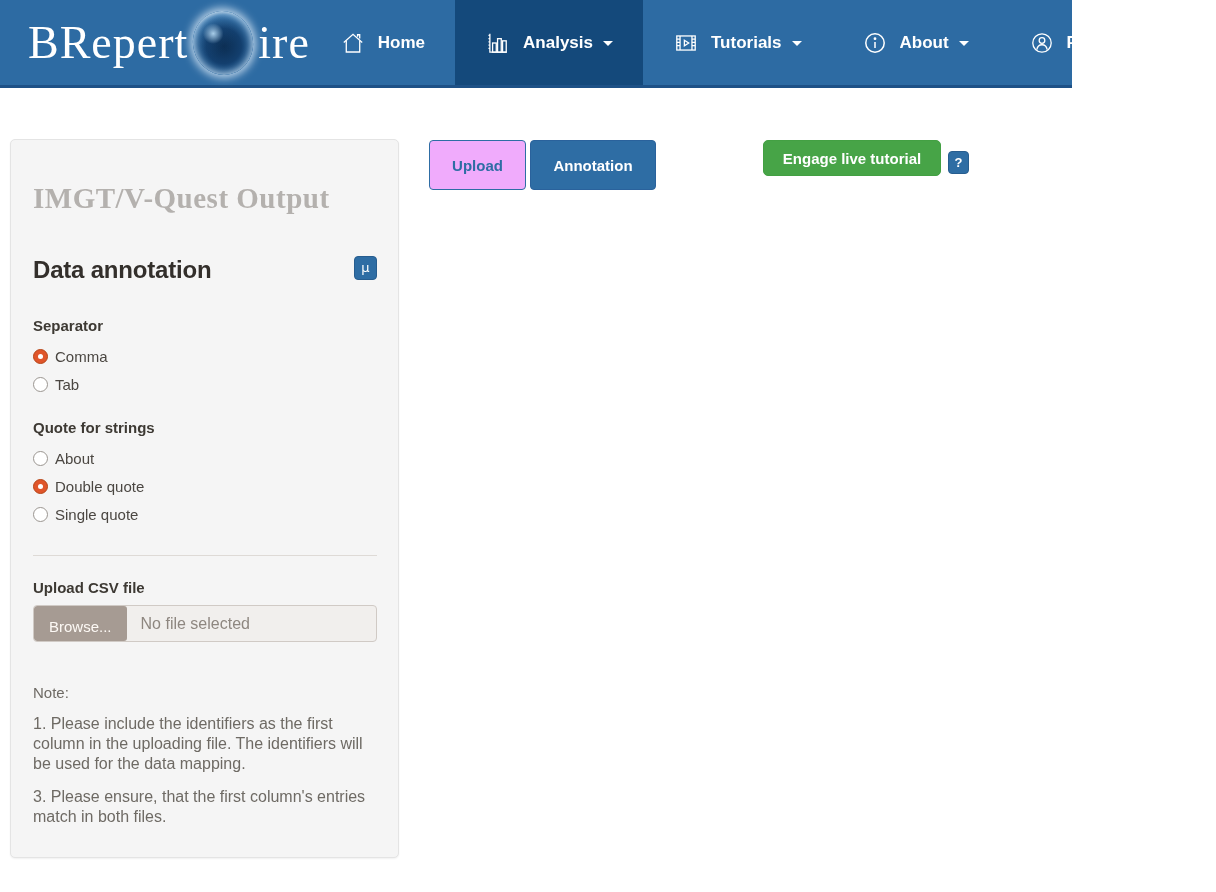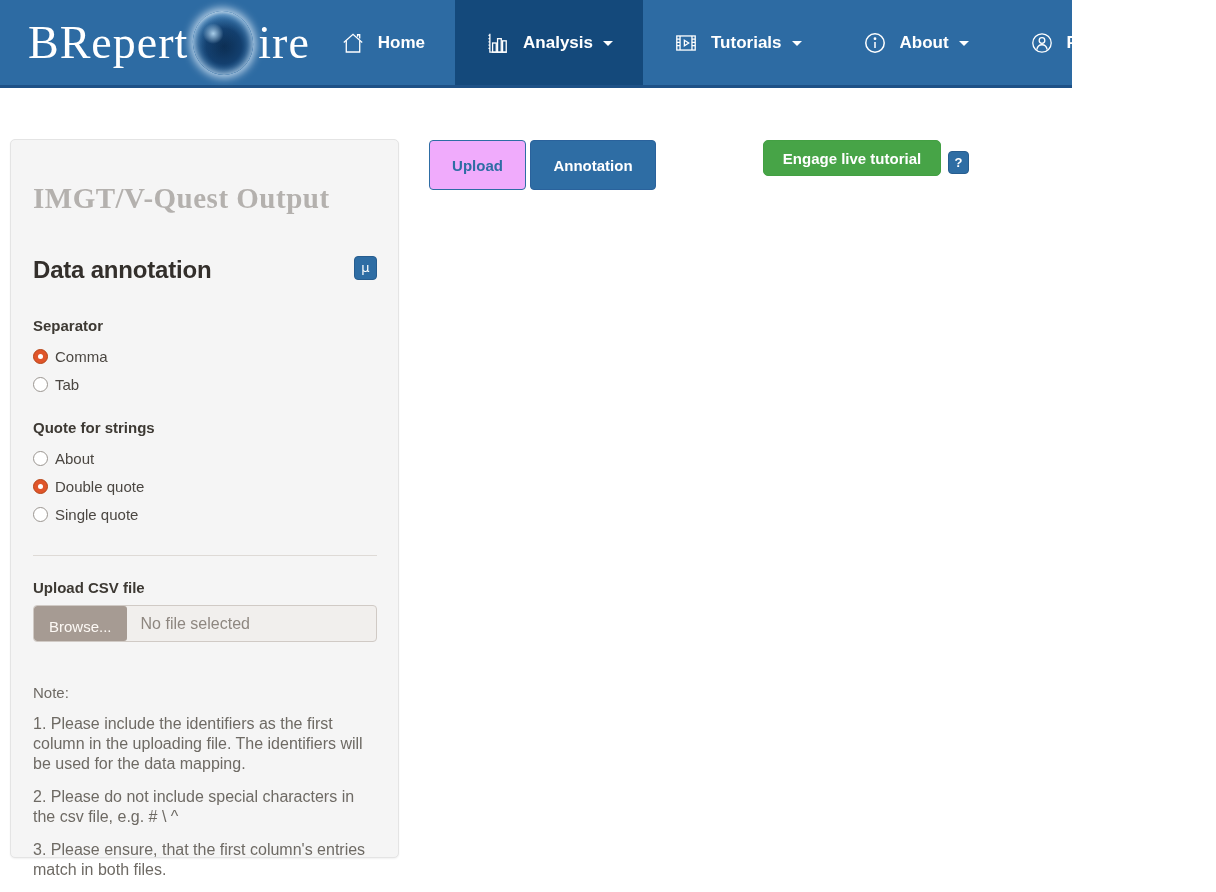--- a/index.html
+++ b/index.html
@@ -180,21 +180,20 @@
   <hr class="divider">
 
   <div class="ctl-label file-group-label">Upload CSV file</div>
   <div class="file-input">
     <button class="browse-btn">Browse...</button>
     <span class="file-status">No file selected</span>
   </div>
 
   <div class="note-title">Note:</div>
   <p class="note-p">1. Please include the identifiers as the first column in the uploading file. The identifiers will be used for the data mapping.</p>
-  <p class="note-p">2. Please do not include special characters in the csv file, e.g. # \ ^</p>
   <p class="note-p">3. Please ensure, that the first column's entries match in both files.</p>
 </div>
 
 <div class="tab-btn tab-upload">Upload</div>
 <div class="tab-btn tab-annotation">Annotation</div>
 
 <button class="tutorial-btn">Engage live tutorial</button>
 <button class="help-btn">?</button>
 
 </body></html>

